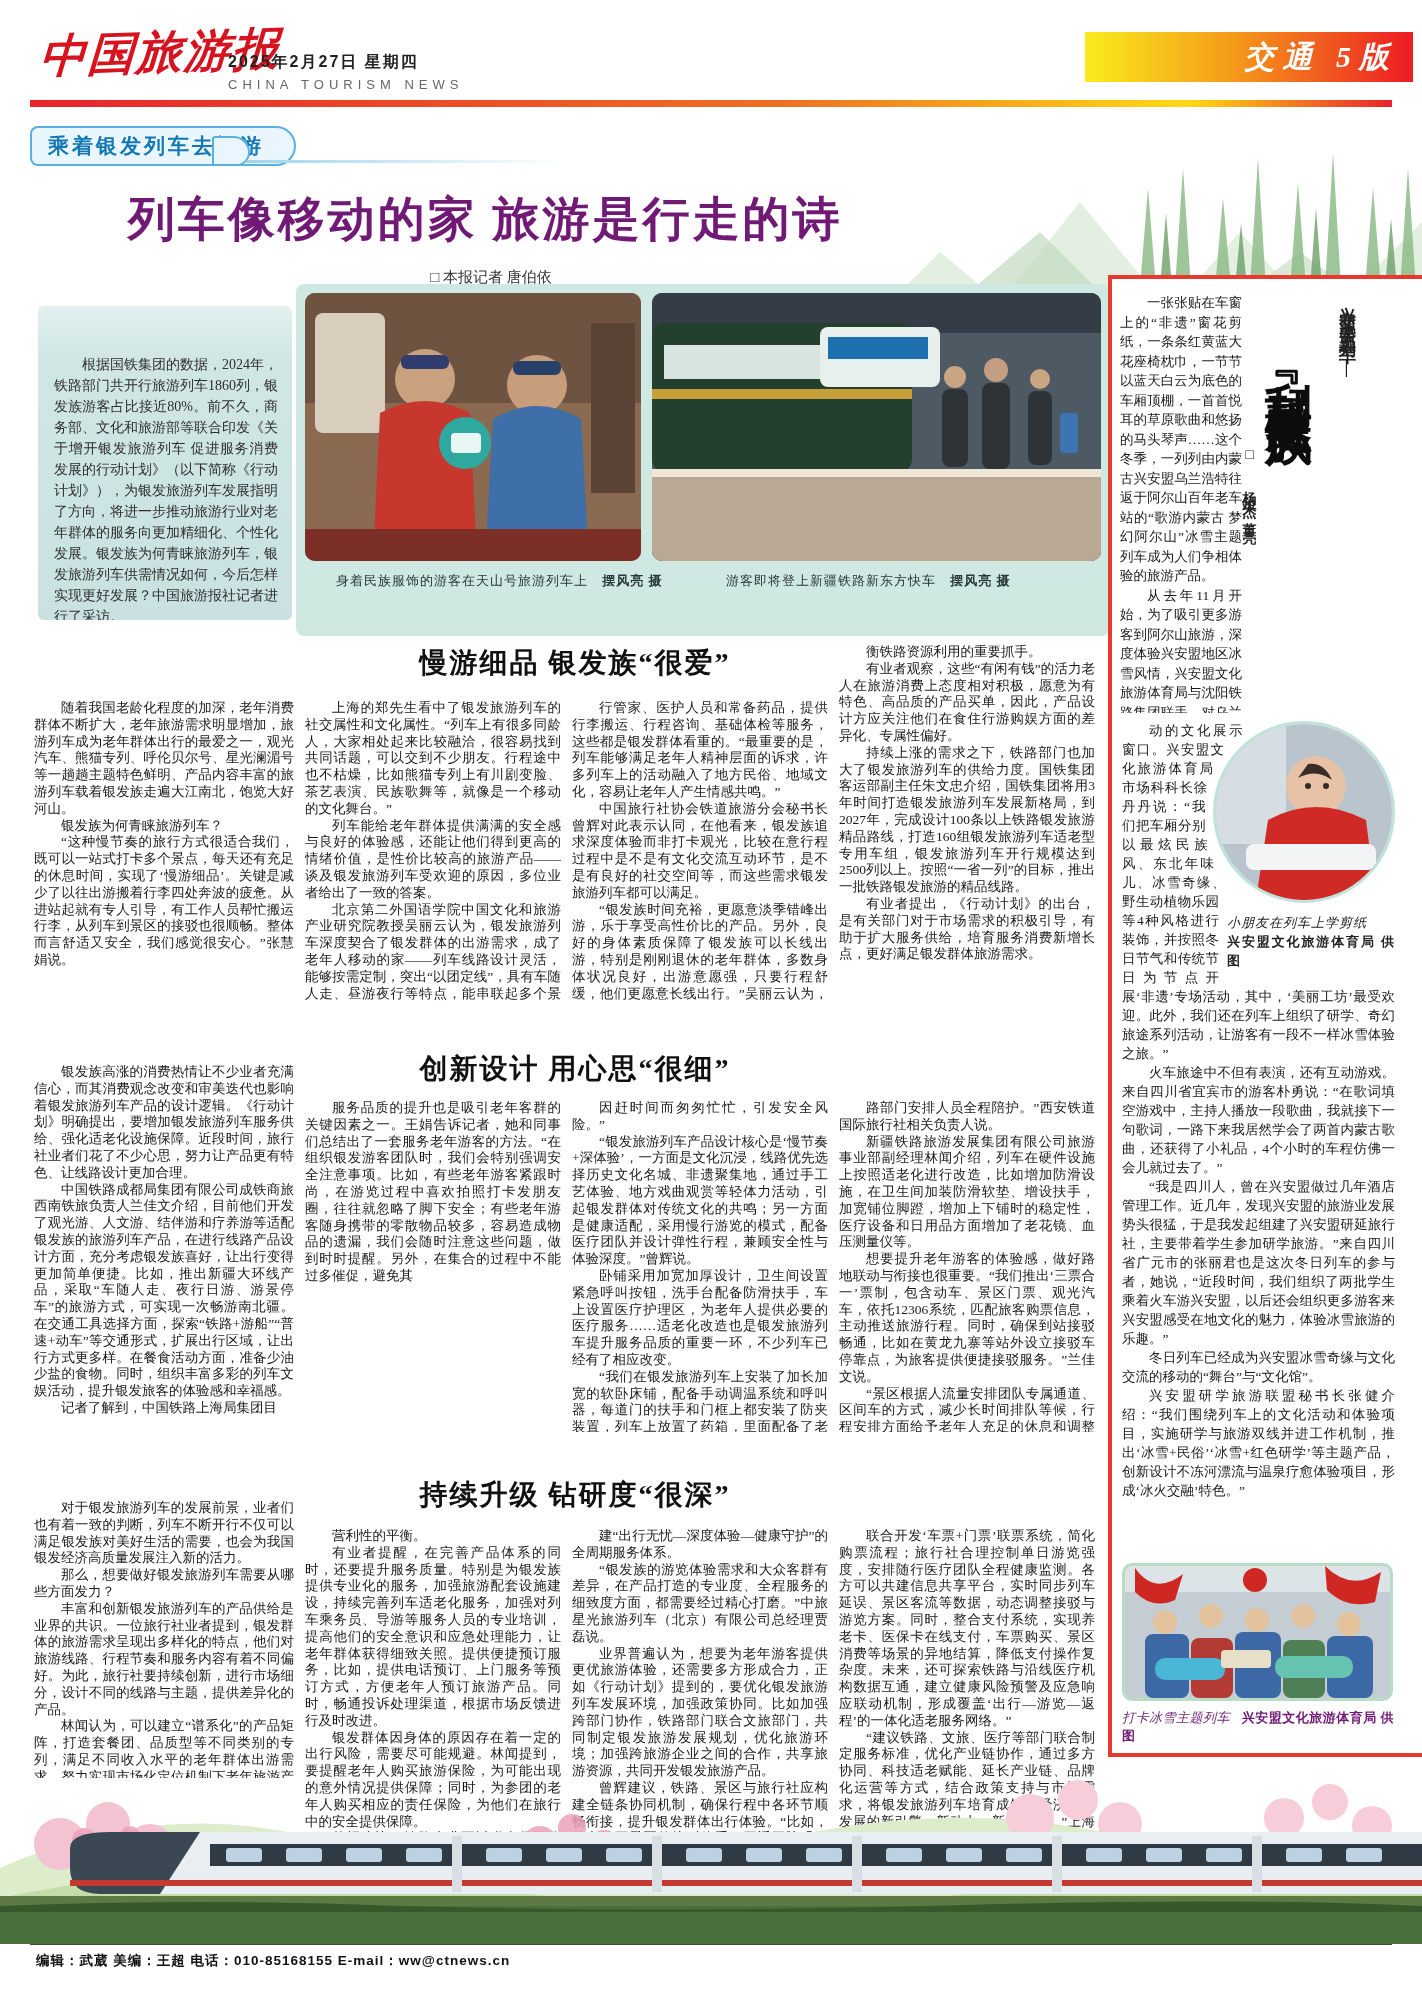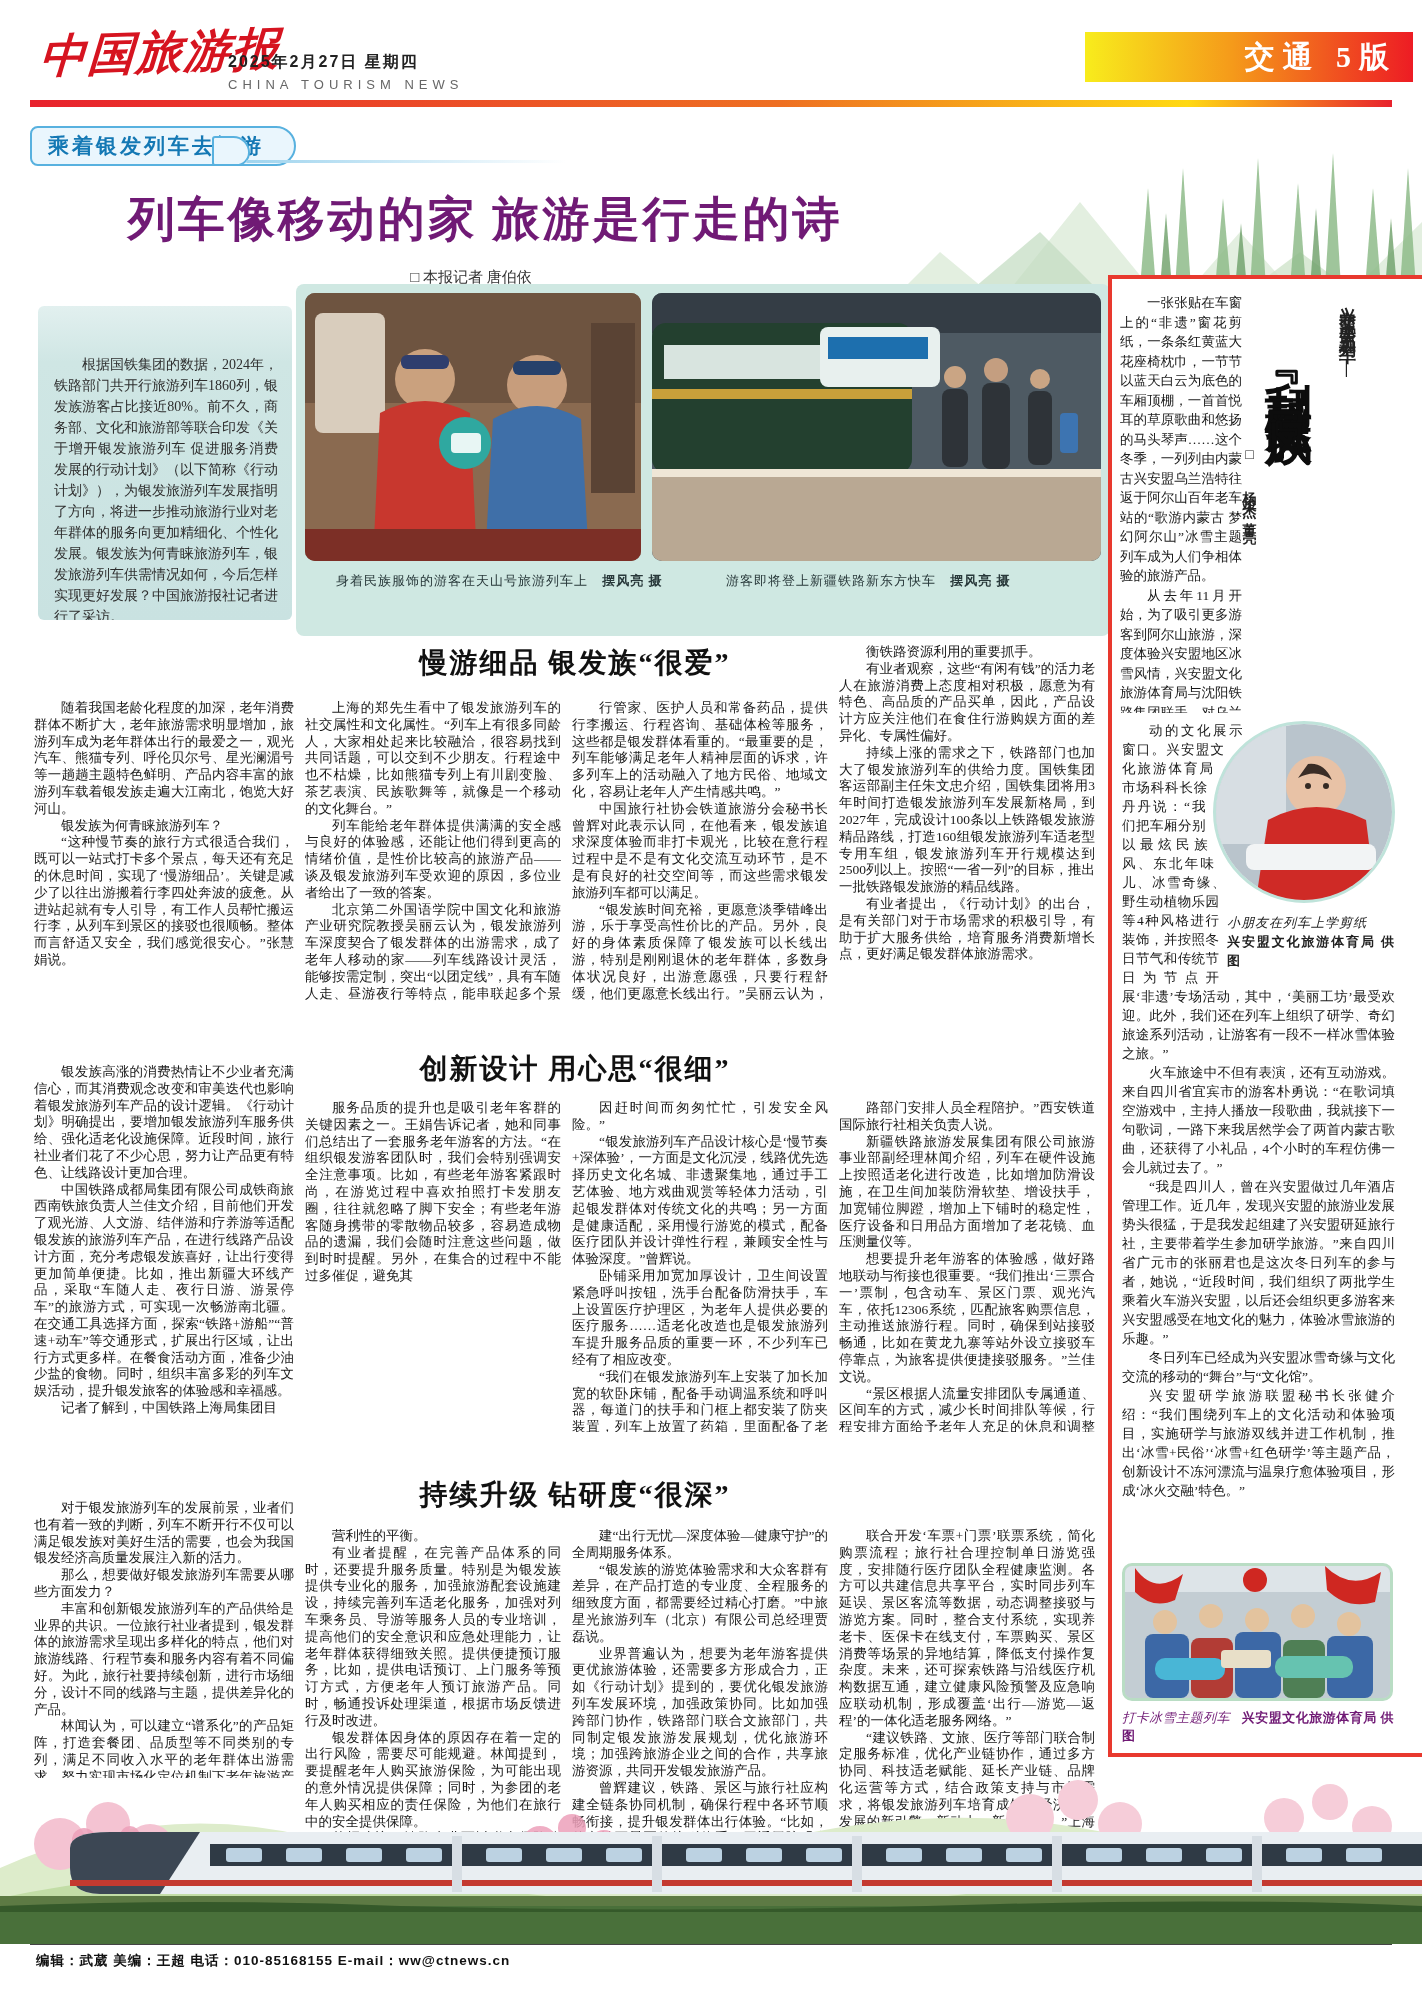--- a/index.html
+++ b/index.html
@@ -7,37 +7,37 @@
         font-family:"Liberation Serif","DejaVu Serif",serif;color:#1c1c1c;overflow:hidden;}
   
   .masthead{position:absolute;left:40px;top:22px;font-size:46px;font-weight:bold;color:#d61420;
             transform:skew(-5deg) rotate(-2deg);letter-spacing:2px;font-style:italic;}
   .dateblock{position:absolute;left:228px;top:52px;font-family:"Liberation Sans",sans-serif;}
   .dateblock .d1{font-size:16px;font-weight:bold;color:#222;letter-spacing:2px;}
   .dateblock .d2{font-size:13px;color:#666;letter-spacing:5px;margin-top:4px;}
   .badge{position:absolute;left:1085px;top:32px;width:328px;height:50px;
          background:linear-gradient(90deg,#f8ec1c 0%,#f59a1a 45%,#ed1c24 100%);
          color:#fff;font-weight:bold;font-size:30px;letter-spacing:8px;
-         display:flex;align-items:center;justify-content:flex-end;padding-right:16px;box-sizing:border-box;}
+         display:flex;align-items:center;justify-content:flex-end;padding-right:16px;box-sizing:border-box;font-style:italic;}
   .toprule{position:absolute;left:30px;top:100px;width:1362px;height:7px;
            background:linear-gradient(90deg,#e8222d 0%,#ee6f22 55%,#ffd913 85%,#e8222d 100%);}
   
   .mounts{position:absolute;left:850px;top:112px;width:572px;height:230px;pointer-events:none;}
   .trees{position:absolute;left:1120px;top:128px;width:302px;height:160px;pointer-events:none;}
   
   .tag{position:absolute;left:30px;top:126px;height:36px;padding:0 30px 0 16px;
        background:#eaf6fd;border:2px solid #58b1df;border-radius:10px 26px 26px 10px;
        color:#1478b4;font-weight:bold;font-size:21px;letter-spacing:3px;line-height:36px;}
   .tag-nose{position:absolute;left:212px;top:136px;width:34px;height:26px;background:#eaf6fd;
             border:2px solid #58b1df;border-radius:4px 22px 18px 4px;}
   .tag-line{position:absolute;left:246px;top:160px;width:320px;height:3px;
             background:linear-gradient(90deg,#9fd4ee,#ffffff);border-radius:3px;}
   .headline{position:absolute;left:30px;top:188px;width:910px;text-align:center;
             font-size:47px;font-weight:bold;letter-spacing:3px;color:#701a75;}
-  .byline{position:absolute;left:16px;top:268px;width:910px;text-align:center;font-size:15px;color:#333;}
+  .byline{position:absolute;left:36px;top:268px;width:910px;text-align:center;font-size:15px;color:#333;}
   
   .intro{position:absolute;left:38px;top:306px;width:254px;height:314px;border-radius:6px;
          background:linear-gradient(180deg,#e2f0ef 0%,#cfe6e4 18%,#c9e2e1 100%);box-sizing:border-box;
          padding:48px 14px 10px 16px;font-size:14px;line-height:21px;color:#2e2e2e;text-align:justify;overflow:hidden;}
   .intro p{margin:0;text-indent:2em;}
   
   .band{position:absolute;left:296px;top:284px;width:814px;height:352px;background:#cfe8e2;border-radius:8px;}
   .ph{position:absolute;top:9px;height:268px;border-radius:10px;overflow:hidden;background:#9aa4ab;}
   .ph svg{display:block;width:100%;height:100%;}
   .ph1{left:9px;width:336px;}

